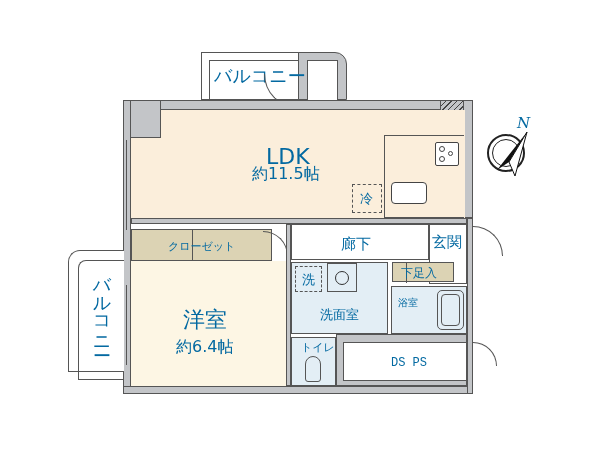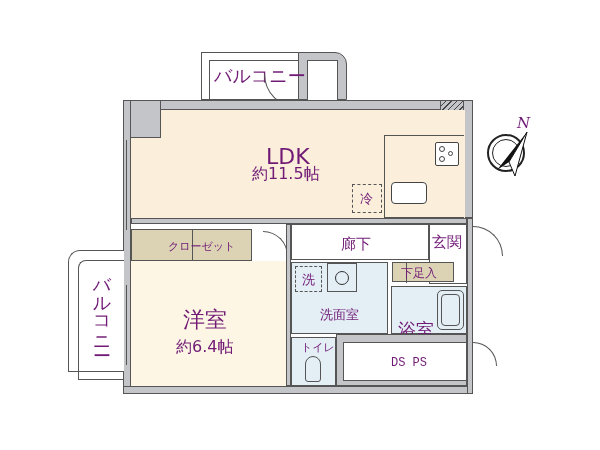--- a/index.html
+++ b/index.html
@@ -1,20 +1,20 @@
 <!DOCTYPE html>
 <html><head>
 <meta charset="utf-8">
 <style>
   html,body{margin:0;padding:0;background:#ffffff;}
   body{width:600px;height:450px;position:relative;overflow:hidden;font-family:"DejaVu Sans","Liberation Sans",sans-serif;}
   .abs{position:absolute;box-sizing:border-box;}
   .wall{background:#c3c5c8;border:1px solid #555;}
   .room{border:1px solid #555;}
-  .lbl{position:absolute;white-space:nowrap;color:#701a75;}
+  .lbl{position:absolute;white-space:nowrap;color:#0369a1;}
   .hatch{background:repeating-linear-gradient(135deg,#c3c5c8 0 3px,#444 3px 4px);}
 </style>
 </head>
 <body>
 
 <div class="abs" style="left:201px;top:52px;width:146px;height:48px;">
   <div class="abs" style="left:0;top:0;width:100px;height:48px;border:1px solid #555;background:#fff;"></div>
   <div class="abs" style="left:8px;top:8px;width:92px;height:40px;border:1px solid #555;border-bottom:none;"></div>
   <div class="abs wall" style="left:97px;top:0;width:49px;height:48px;border-radius:0 12px 0 0;"></div>
   <div class="abs" style="left:106px;top:8px;width:31px;height:40px;background:#fff;border:1px solid #555;border-bottom:none;"></div>
@@ -44,21 +44,21 @@
   <div class="abs" style="left:3px;top:13px;width:6px;height:6px;border:1px solid #444;border-radius:50%;"></div>
   <div class="abs" style="left:12px;top:8px;width:5px;height:5px;border:1px solid #444;border-radius:50%;"></div>
 </div>
 <div class="abs" style="left:391px;top:182px;width:36px;height:22px;border:1px solid #444;border-radius:4px;background:#fff;"></div>
 <div class="abs" style="left:352px;top:184px;width:30px;height:29px;border:1px dashed #555;">
   <span class="lbl" style="left:7px;top:5px;font-size:13px;">冷</span>
 </div>
 
 <div class="abs wall" style="left:131px;top:218px;width:336px;height:6px;"></div>
 
-<div class="abs room" style="left:131px;top:229px;width:121px;height:32px;background:#dcd3b4;padding-left:46px;">
+<div class="abs room" style="left:131px;top:229px;width:141px;height:32px;background:#dcd3b4;padding-left:46px;">
   <div class="abs" style="left:60px;top:0;width:1px;height:32px;background:#555;"></div>
   <span class="lbl" style="left:36px;top:9px;font-size:11px;">クローゼット</span>
 </div>
 <div class="abs" style="left:163px;top:261px;width:0;height:0;border-left:4px solid transparent;border-right:4px solid transparent;border-top:7px solid #555;"></div>
 <div class="abs" style="left:225px;top:261px;width:0;height:0;border-left:4px solid transparent;border-right:4px solid transparent;border-top:7px solid #555;"></div>
 
 <div class="abs room" style="left:131px;top:261px;width:155px;height:125px;background:#fdf6e4;border:none;"></div>
 <span class="lbl" style="left:183px;top:305px;font-size:22px;">洋室</span>
 <span class="lbl" style="left:176px;top:337px;font-size:16px;">約6.4帖</span>
 <div class="abs" style="left:126px;top:285px;width:5px;height:80px;border-left:1px solid #555;border-right:1px solid #555;"></div>
@@ -81,21 +81,21 @@
 <div class="abs room" style="left:291px;top:262px;width:97px;height:72px;background:#e3eef5;"></div>
 <div class="abs" style="left:295px;top:266px;width:27px;height:26px;border:1px dashed #555;">
   <span class="lbl" style="left:6px;top:4px;font-size:13px;">洗</span>
 </div>
 <div class="abs" style="left:327px;top:263px;width:30px;height:29px;border:1px solid #555;background:#e3eef5;">
   <div class="abs" style="left:7px;top:7px;width:14px;height:14px;border:1.5px solid #333;border-radius:50%;"></div>
 </div>
 <span class="lbl" style="left:320px;top:306px;font-size:13px;text-align:right;">洗面室</span>
 
 <div class="abs room" style="left:391px;top:286px;width:76px;height:48px;background:#e3eef5;"></div>
-<span class="lbl" style="left:398px;top:318px;font-size:18px;">浴室</span>
+<span class="lbl" style="left:398px;top:296px;font-size:10px;">浴室</span>
 <div class="abs" style="left:437px;top:290px;width:27px;height:40px;border:1px solid #555;border-radius:5px;background:#e3eef5;">
   <div class="abs" style="left:3px;top:3px;width:19px;height:32px;border:1px solid #555;border-radius:4px;"></div>
 </div>
 
 <div class="abs room" style="left:291px;top:337px;width:45px;height:49px;background:#e3eef5;"></div>
 <span class="lbl" style="left:301px;top:340px;font-size:11px;">トイレ</span>
 <div class="abs" style="left:305px;top:356px;width:16px;height:26px;border:1px solid #555;border-radius:8px 8px 3px 3px;"></div>
 
 <div class="abs wall" style="left:336px;top:334px;width:131px;height:52px;"></div>
 <div class="abs room" style="left:343px;top:342px;width:124px;height:39px;background:#fff;"></div>

